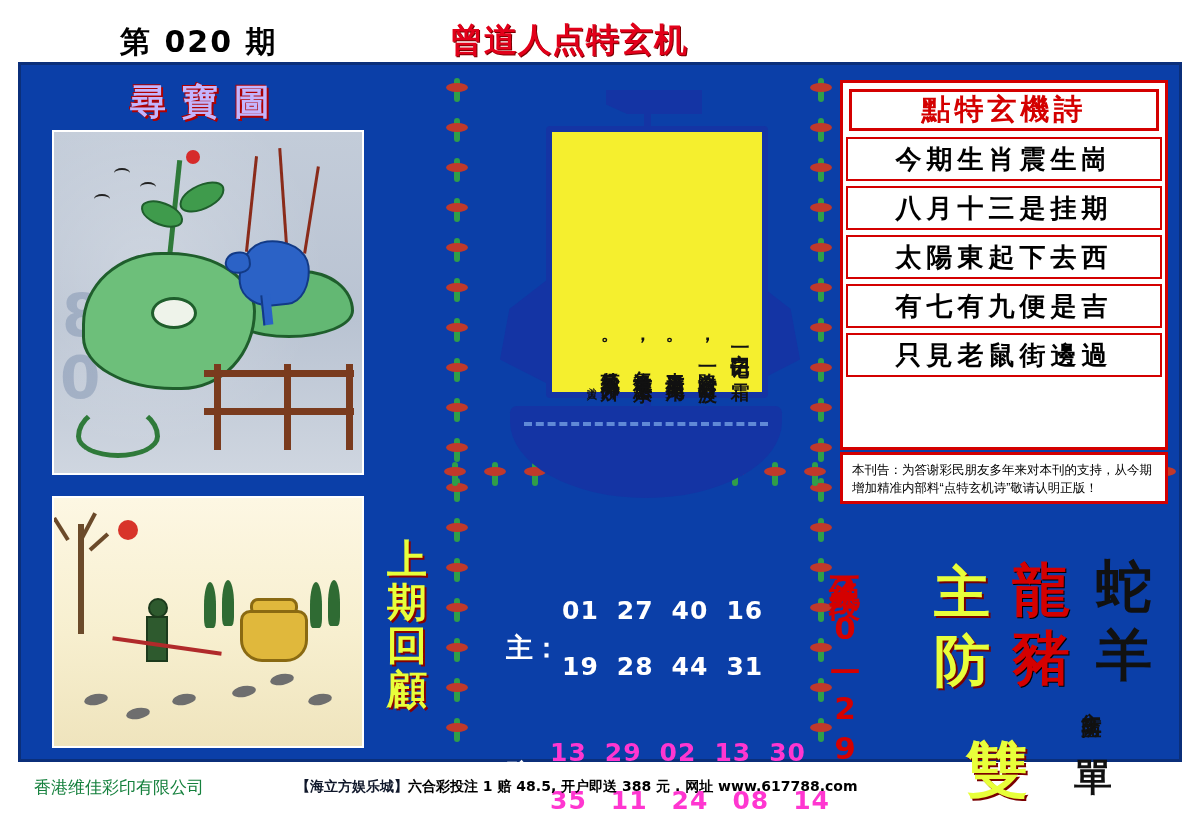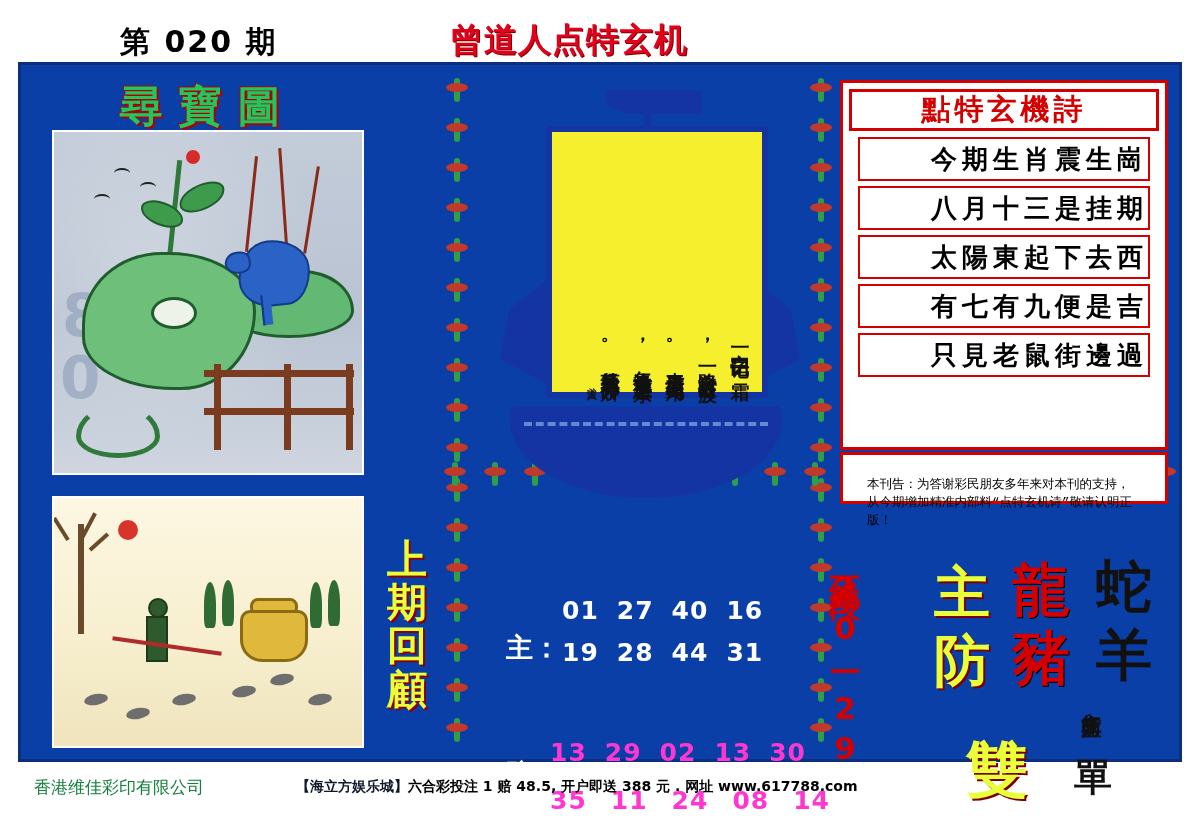--- a/index.html
+++ b/index.html
@@ -46,21 +46,21 @@
     background:#0b3fa8;
   }
 
   
   .left-col{position:absolute;left:14px;top:10px;width:340px;height:670px;}
   .xunbao{
     position:absolute;left:0;top:0;width:340px;height:48px;
     text-align:center;
   }
   .xunbao span{
-    font-size:43px;font-weight:bold;color:#22c55e;
+    font-size:36px;font-weight:bold;color:#c4b5fd;
     letter-spacing:16px;
     font-family:"DejaVu Sans",sans-serif;
     text-shadow:2px 2px 0 #b00000, -1px -1px 0 #b00000;
   }
   .pic{
     position:absolute;border:2px solid #ffffff;box-sizing:border-box;
     overflow:hidden;
   }
   .pic1{left:14px;top:52px;width:312px;height:345px;background:#b9c6d8;}
   .pic2{left:14px;top:418px;width:312px;height:252px;background:#efe7cf;}
@@ -199,36 +199,36 @@
   .poembox-title{
     margin:6px;height:42px;background:#ffffff;border:3px solid #d40000;
     display:flex;align-items:center;justify-content:center;
     box-sizing:border-box;
   }
   .poembox-title span{
     font-size:29px;font-weight:bold;color:#d40000;letter-spacing:4px;
     font-family:"DejaVu Sans",sans-serif;
   }
   .poem-line{
-    margin:5px 15px;height:44px;border:2px solid #d40000;
-    display:flex;align-items:center;justify-content:flex-end;
+    margin:5px 3px;height:44px;border:2px solid #d40000;
+    display:flex;align-items:center;justify-content:center;
     box-sizing:border-box;
   }
   .poem-line span{
     font-size:26px;font-weight:bold;color:#000;letter-spacing:5px;
     font-family:"DejaVu Sans",sans-serif;
   }
   .notice{
     position:absolute;left:816px;top:384px;width:328px;height:52px;
     background:#ffffff;border:3px solid #d40000;box-sizing:border-box;
     padding:3px 6px;
   }
   .notice p{
-    margin:18px;font-size:12.5px;line-height:1.45;color:#000;
-    font-family:Liberation Mono, monospace;
+    margin:3px;font-size:12.5px;line-height:1.45;color:#000;
+    font-family:Liberation Sans, sans-serif;
   }
 
   
   .xinshui{position:absolute;left:468px;top:470px;width:310px;height:300px;}
   .xinshui-title{
     position:absolute;left:0;top:0;width:310px;text-align:center;
     font-size:27px;font-weight:bold;color:#e8ff3a;letter-spacing:6px;
     font-family:"DejaVu Sans",sans-serif;
     text-shadow:1px 1px 0 #6a0000;
   }
@@ -236,21 +236,21 @@
     position:absolute;font-size:27px;font-weight:bold;color:#ffffff;
     font-family:"DejaVu Sans",sans-serif;
   }
   .zhu-label{left:14px;top:92px;}
   .fang-label{left:14px;top:218px;}
   .numrow{position:absolute;font-size:25px;font-weight:bold;letter-spacing:1px;
     font-family:"DejaVu Sans",sans-serif;display:flex;gap:18px;}
   .numrow.white{color:#ffffff;}
   .numrow.pink{color:#ff36d0;}
   .nr1{left:70px;top:58px;}
-  .nr2{left:70px;top:100px;}
+  .nr2{left:70px;top:114px;}
   .nr3{left:58px;top:200px;}
   .nr4{left:58px;top:248px;gap:24px;}
 
   
   .juesha{
     position:absolute;left:800px;top:486px;width:42px;height:290px;
     writing-mode:vertical-rl;text-orientation:upright;
     font-size:31px;font-weight:bold;color:#d40000;letter-spacing:4px;
     font-family:"DejaVu Sans",sans-serif;
   }

